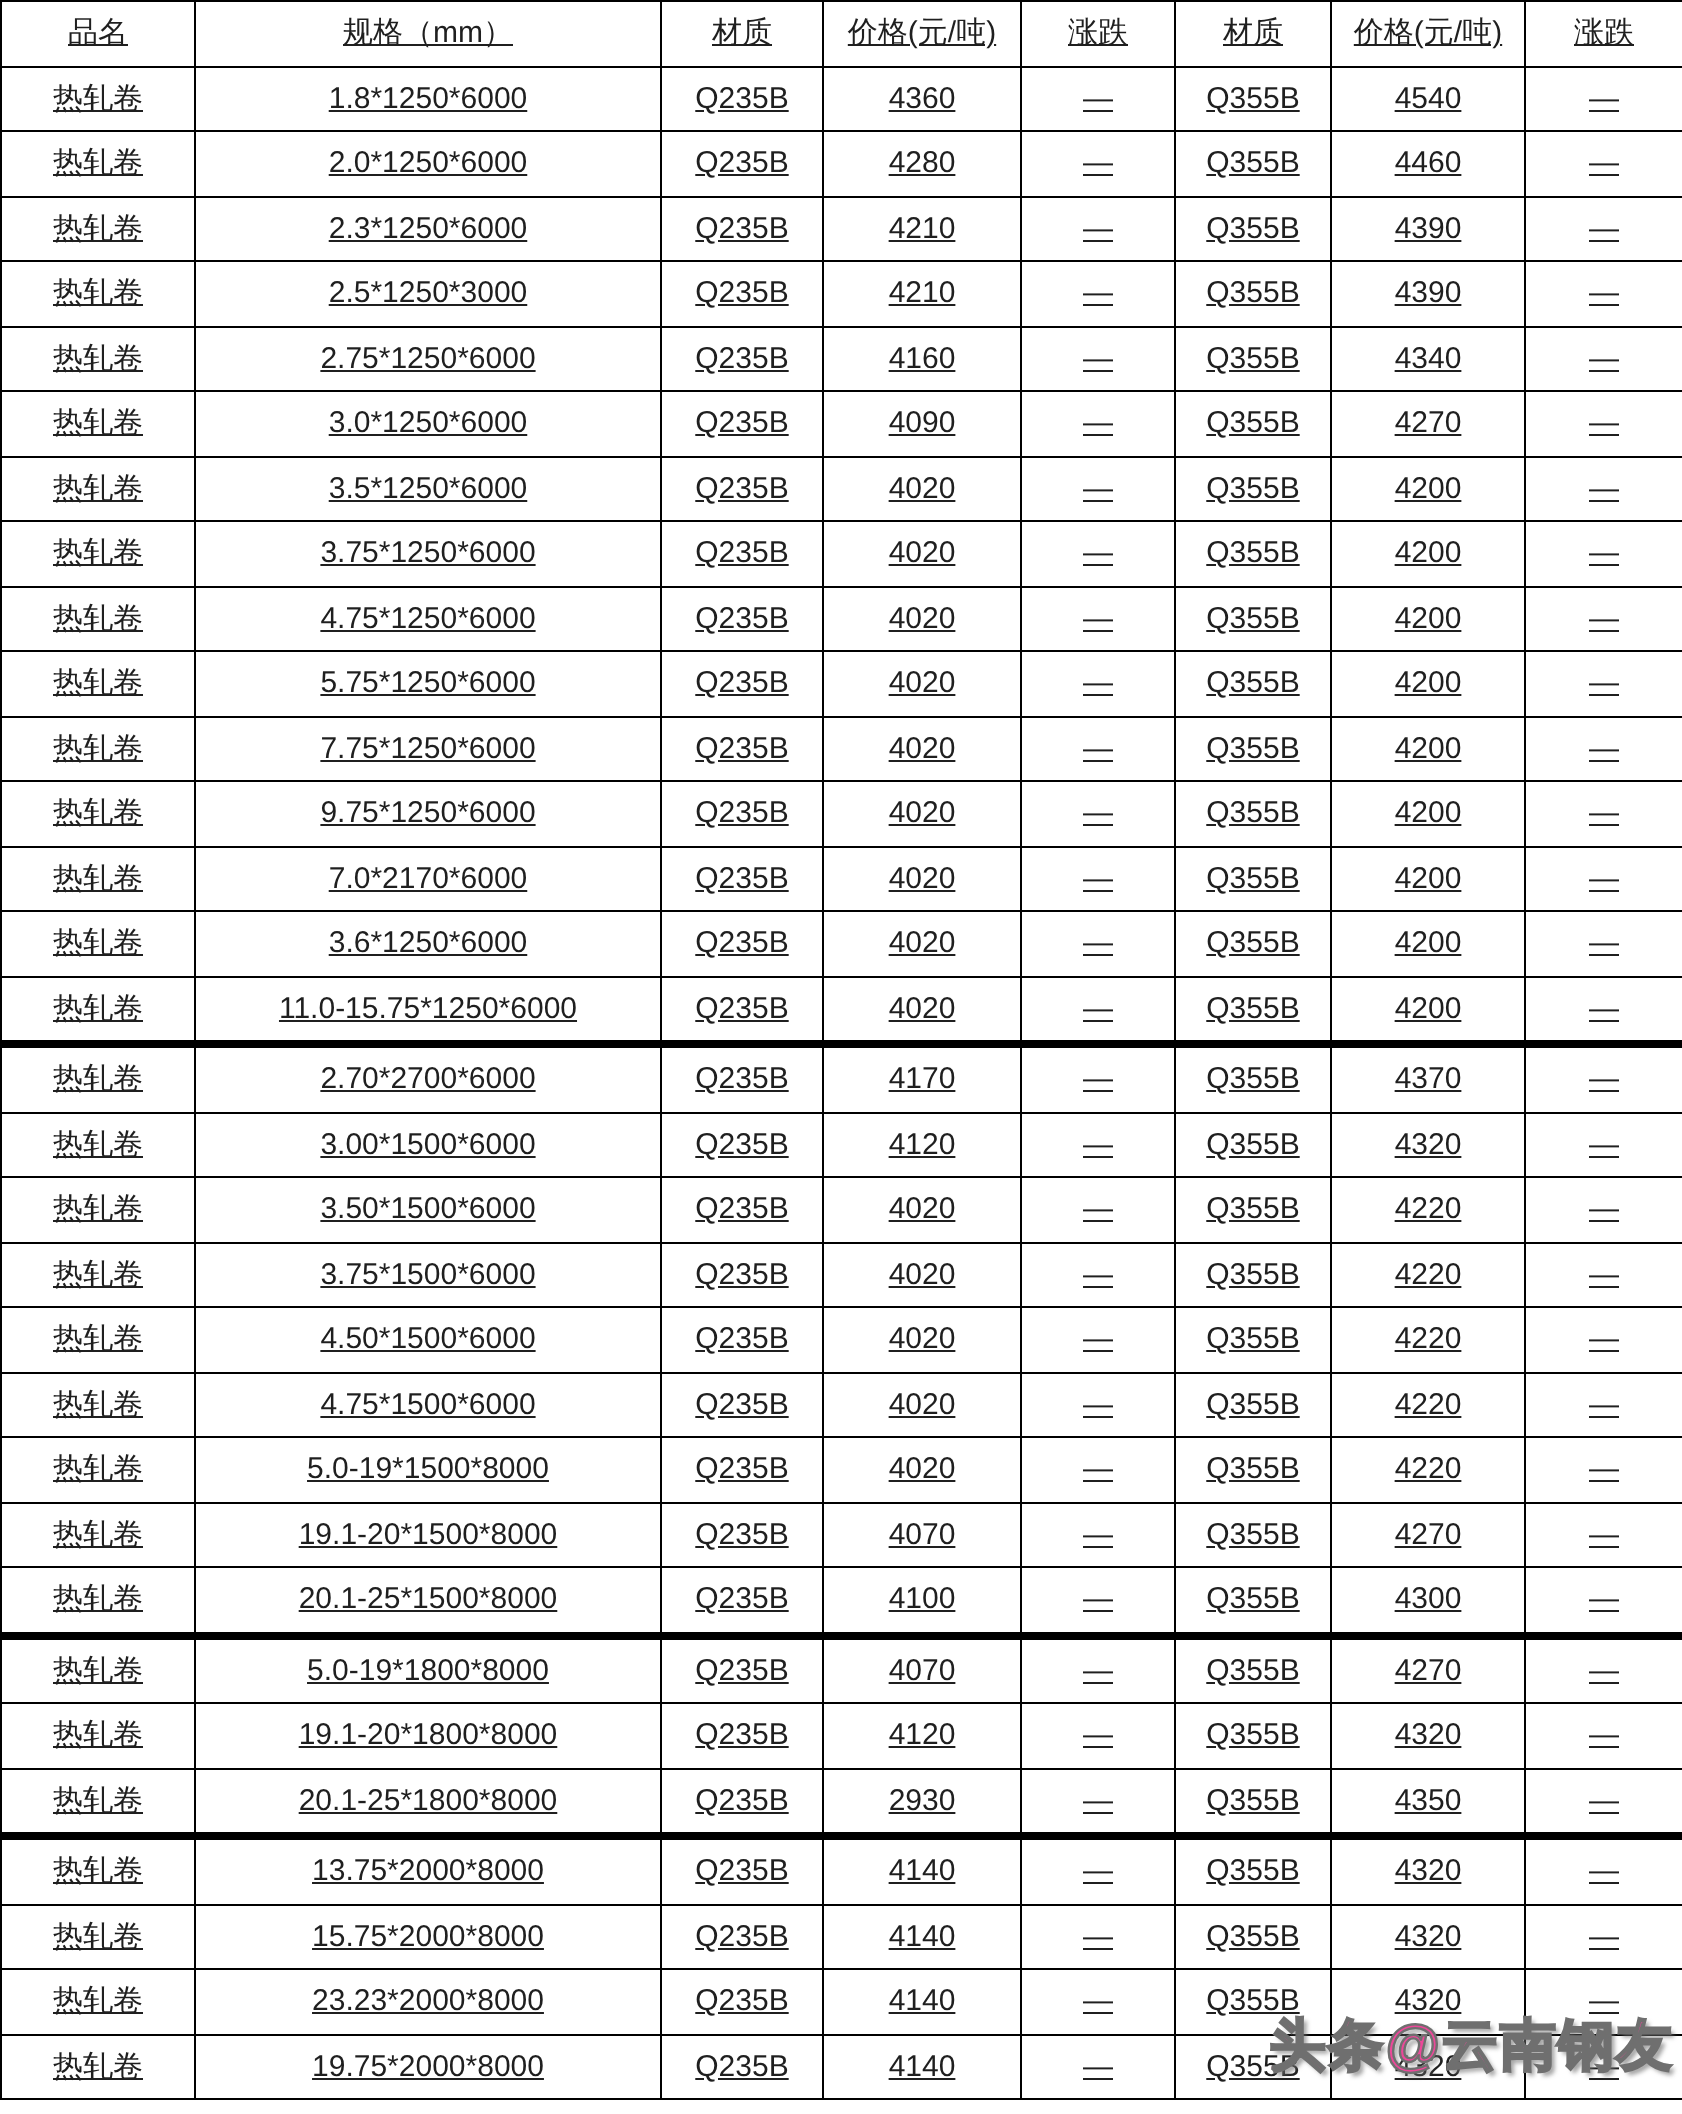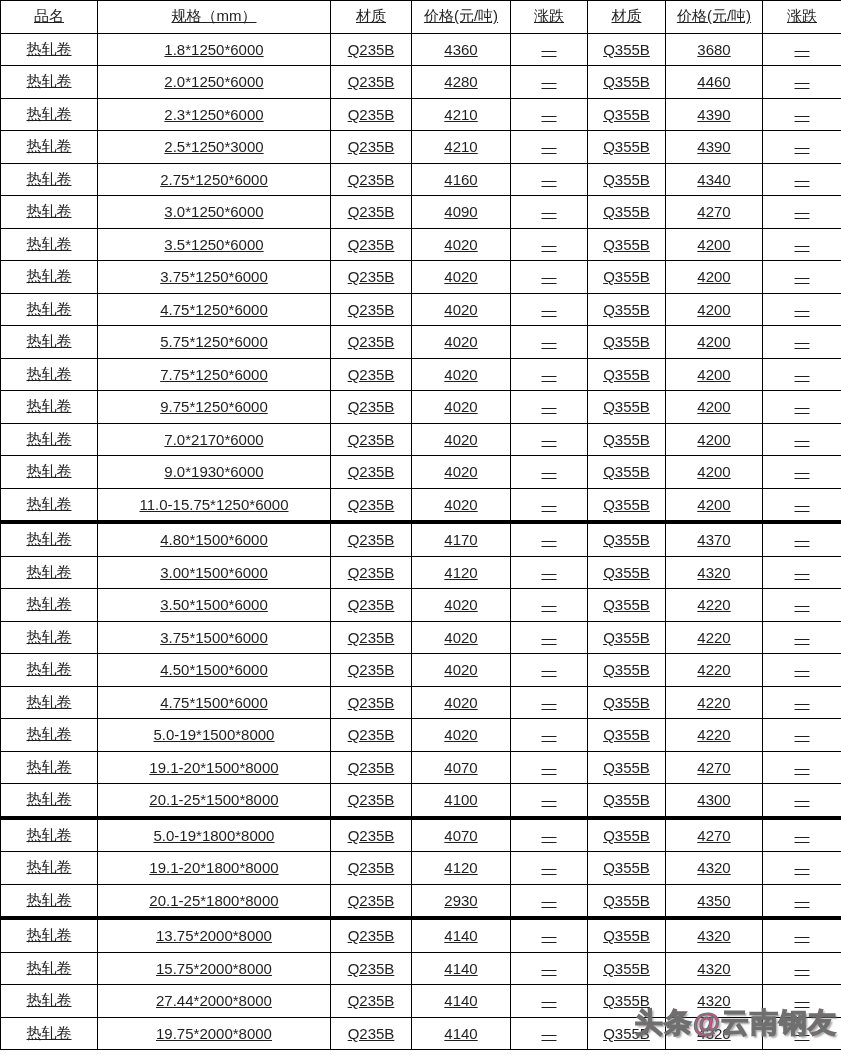--- a/index.html
+++ b/index.html
@@ -88,21 +88,21 @@
     </tr>
   </thead>
   <tbody>
       <tr>
     <td>热轧卷</td>
     <td>1.8*1250*6000</td>
     <td>Q235B</td>
     <td>4360</td>
     <td>—</td>
     <td>Q355B</td>
-    <td>3680</td>
+    <td>4540</td>
     <td>—</td>
   </tr>
       <tr>
     <td>热轧卷</td>
     <td>2.0*1250*6000</td>
     <td>Q235B</td>
     <td>4280</td>
     <td>—</td>
     <td>Q355B</td>
     <td>4460</td>
@@ -213,41 +213,41 @@
     <td>7.0*2170*6000</td>
     <td>Q235B</td>
     <td>4020</td>
     <td>—</td>
     <td>Q355B</td>
     <td>4200</td>
     <td>—</td>
   </tr>
       <tr>
     <td>热轧卷</td>
-    <td>9.0*1930*6000</td>
+    <td>3.6*1250*6000</td>
     <td>Q235B</td>
     <td>4020</td>
     <td>—</td>
     <td>Q355B</td>
     <td>4200</td>
     <td>—</td>
   </tr>
       <tr class="group-end">
     <td>热轧卷</td>
     <td>11.0-15.75*1250*6000</td>
     <td>Q235B</td>
     <td>4020</td>
     <td>—</td>
     <td>Q355B</td>
     <td>4200</td>
     <td>—</td>
   </tr>
       <tr>
     <td>热轧卷</td>
-    <td>4.80*1500*6000</td>
+    <td>2.70*2700*6000</td>
     <td>Q235B</td>
     <td>4170</td>
     <td>—</td>
     <td>Q355B</td>
     <td>4370</td>
     <td>—</td>
   </tr>
       <tr>
     <td>热轧卷</td>
     <td>3.00*1500*6000</td>
@@ -373,21 +373,21 @@
     <td>15.75*2000*8000</td>
     <td>Q235B</td>
     <td>4140</td>
     <td>—</td>
     <td>Q355B</td>
     <td>4320</td>
     <td>—</td>
   </tr>
       <tr>
     <td>热轧卷</td>
-    <td>27.44*2000*8000</td>
+    <td>23.23*2000*8000</td>
     <td>Q235B</td>
     <td>4140</td>
     <td>—</td>
     <td>Q355B</td>
     <td>4320</td>
     <td>—</td>
   </tr>
       <tr>
     <td>热轧卷</td>
     <td>19.75*2000*8000</td>

